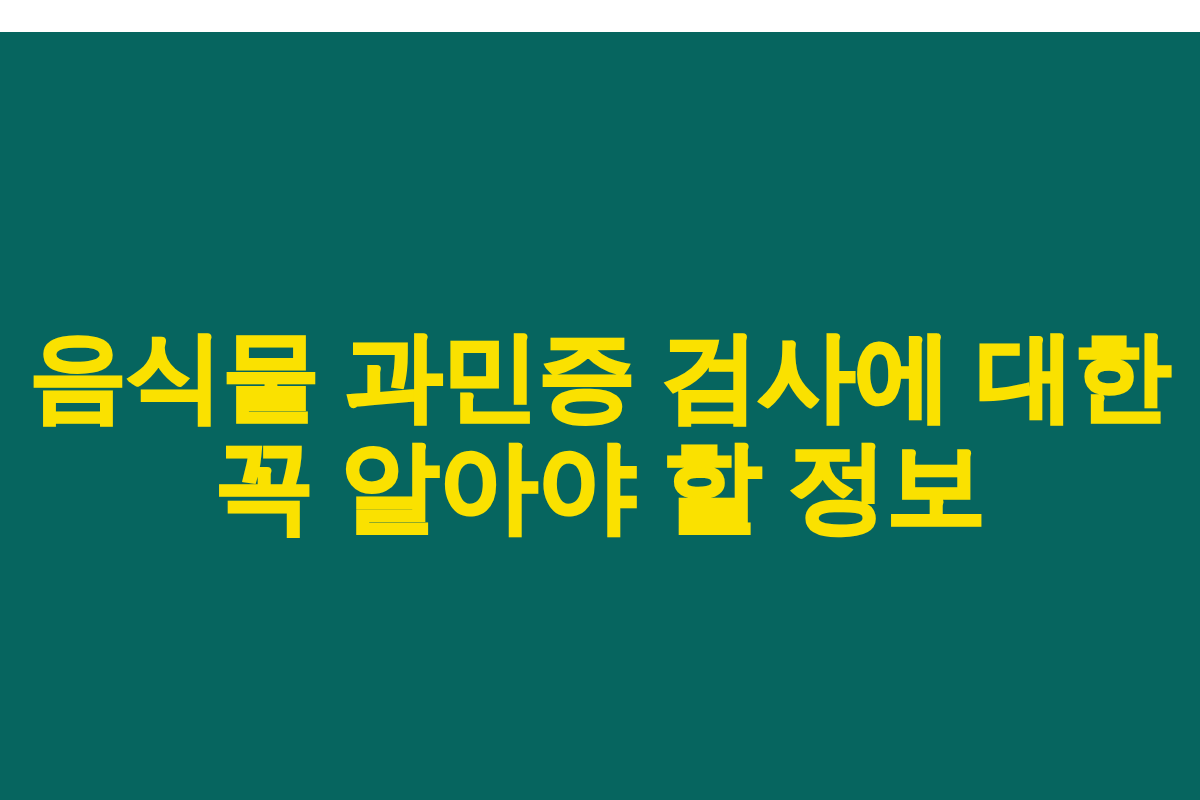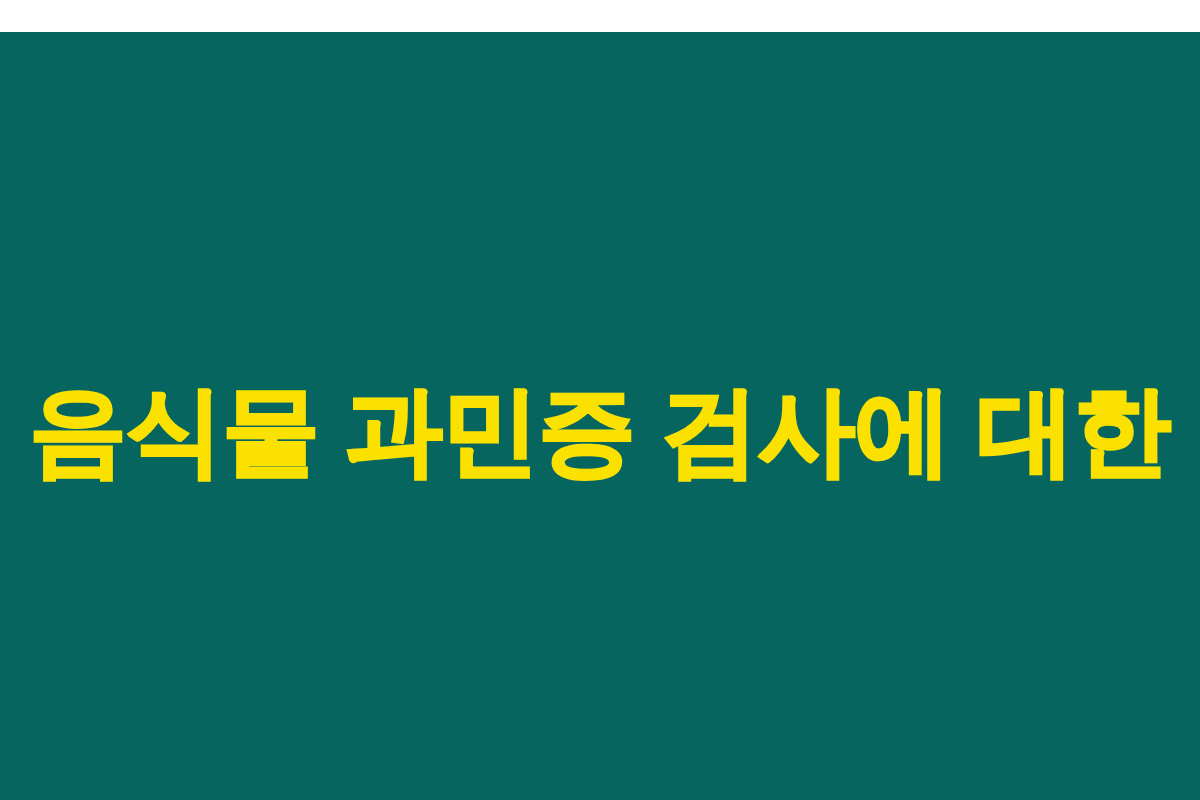--- a/index.html
+++ b/index.html
@@ -62,15 +62,16 @@
 </head>
 <body>
 
 <div id="title-card" style="background: rgb(6, 101, 95);">
 
   <div id="headline-block">
 
     <span class="headline-line line-1" style="color: rgb(250, 225, 0); -webkit-text-stroke: 3px rgb(250, 225, 0); font-size: 97px;">음식물 과민증 검사에 대한</span>
 
 
+    <span class="headline-line line-3" style="color: rgb(250, 225, 0); -webkit-text-stroke: 3px rgb(250, 225, 0);">꼭 알아야 할 정보</span>
 
   </div>
 </div>
 
 </body></html>

